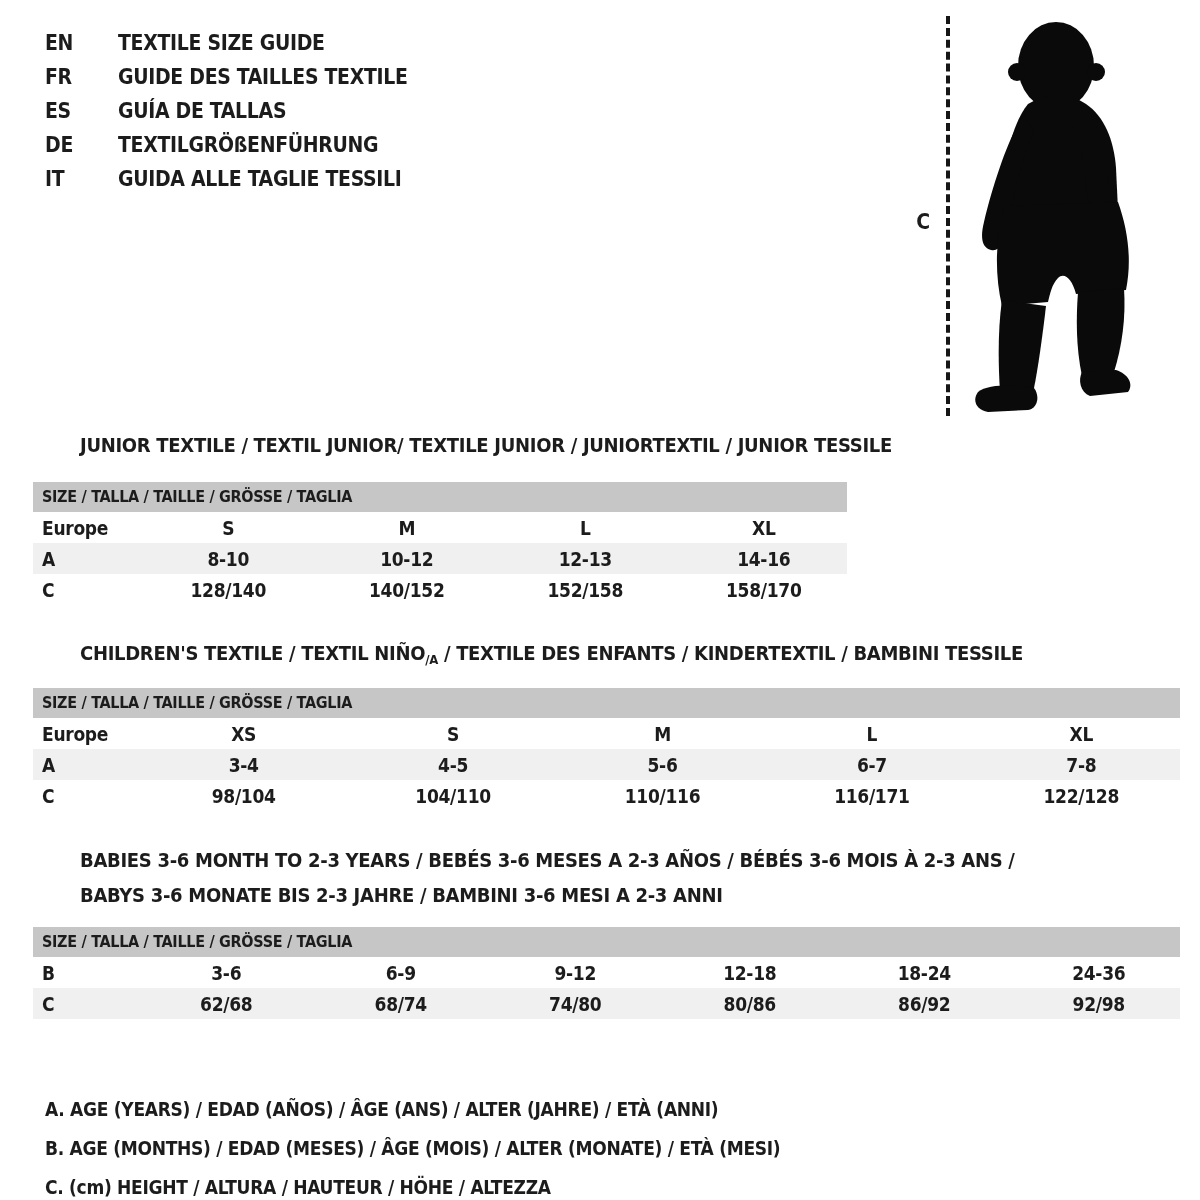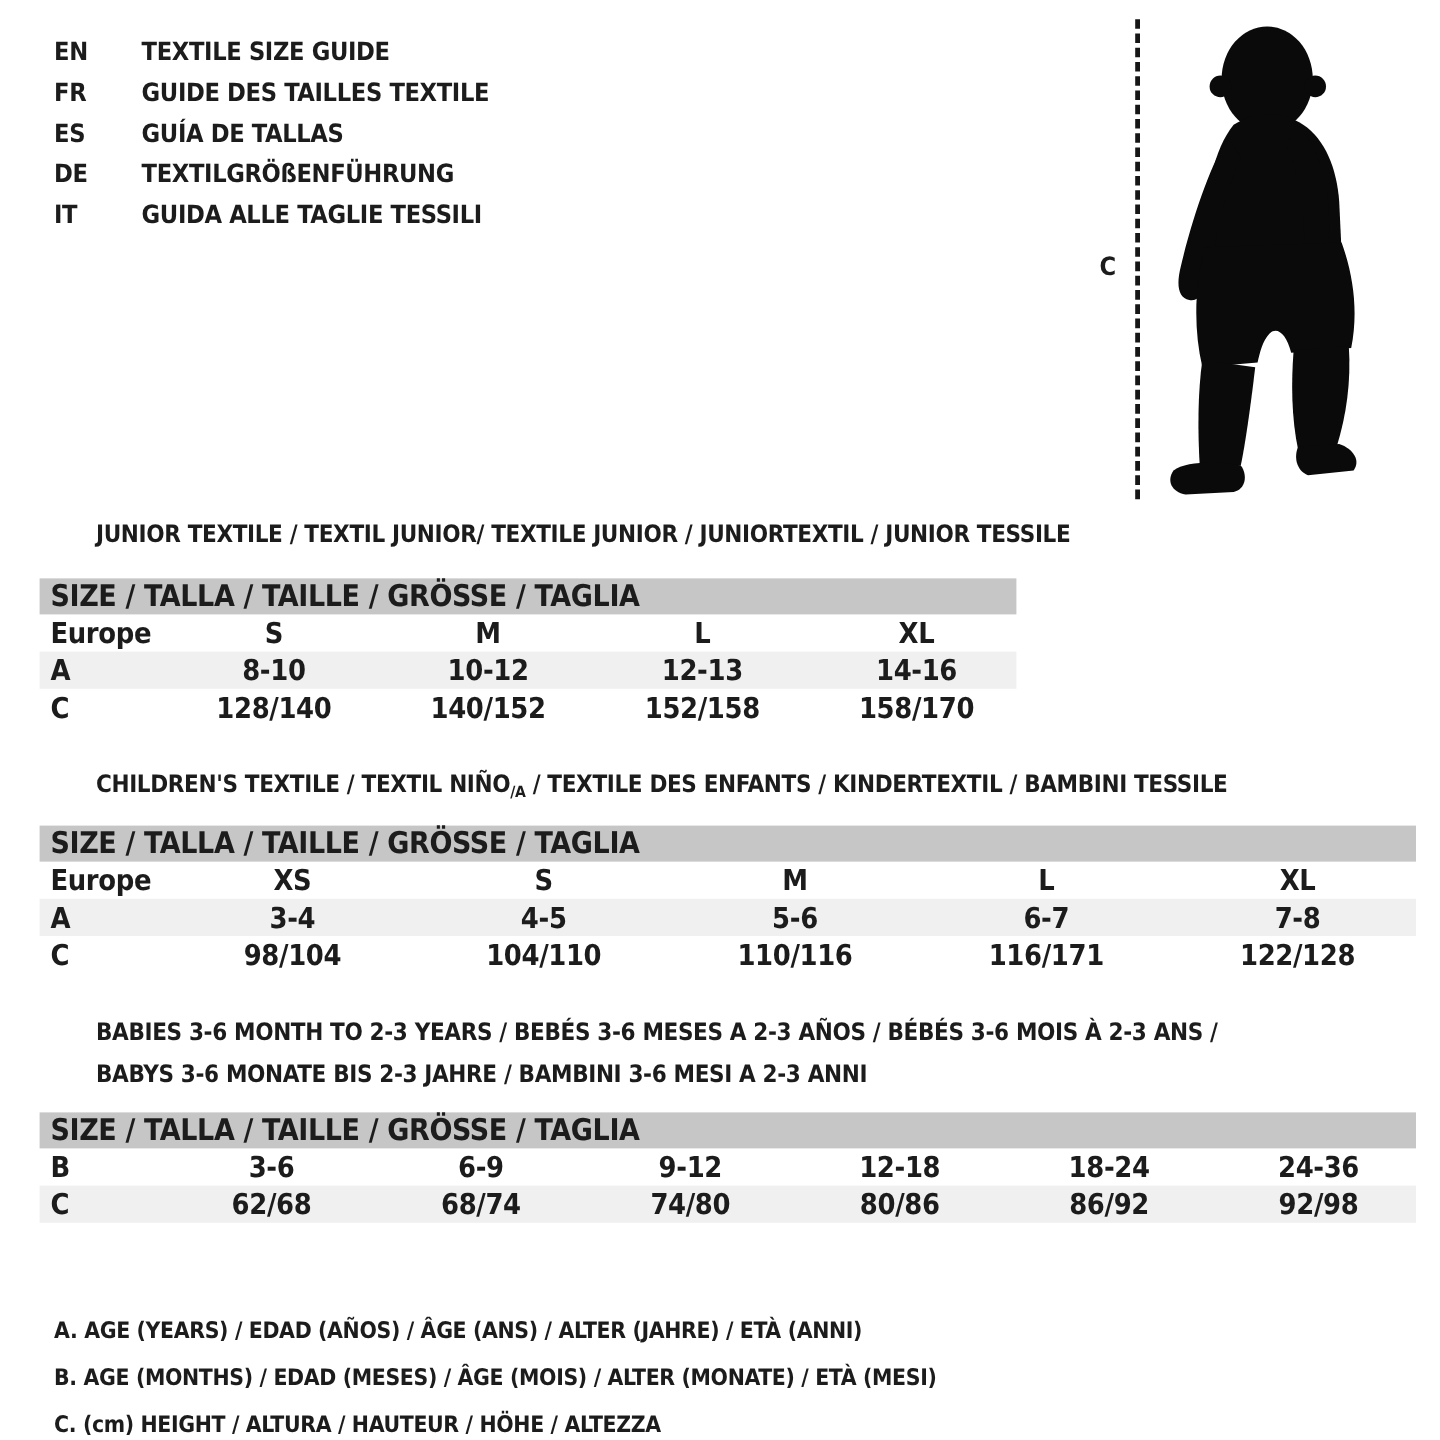--- a/index.html
+++ b/index.html
@@ -18,22 +18,22 @@
   .lang-code{width:73px;flex:0 0 73px;}
   
   .dash-line{position:absolute;left:946px;top:16px;height:400px;width:0;border-left:4px dashed #161616;}
   .c-label{position:absolute;left:906px;top:210px;width:34px;font-size:21px;text-align:center;}
   .baby-svg{position:absolute;left:958px;top:10px;}
   
   .section-title{position:absolute;left:45px;font-size:20px;white-space:nowrap;margin-left:35px;}
   .section-title .sub{font-size:13px;position:relative;top:4px;}
   
   .size-table{position:absolute;left:33px;}
-  .size-header{height:30px;line-height:30px;background:var(--bar,#c6c6c6);padding-left:9px;font-size:25px;white-space:nowrap;}
-  .trow{display:grid;height:31px;align-items:center;font-size:24px;gap:12px;}
+  .size-header{height:30px;line-height:30px;background:var(--bar,#c6c6c6);padding-left:9px;font-size:16px;white-space:nowrap;}
+  .trow{display:grid;height:31px;align-items:center;font-size:19px;gap:12px;}
   .trow .rlabel{padding-left:9px;}
   .trow .tcell{text-align:center;}
   .trow.shade{background:var(--shade,#f0f0f0);}
   
   .legend{position:absolute;left:45px;top:1066px;margin-top:24px;}
   .legend-line{font-size:19px;line-height:39px;white-space:nowrap;}
 </style>
 </head>
 <body>
 

